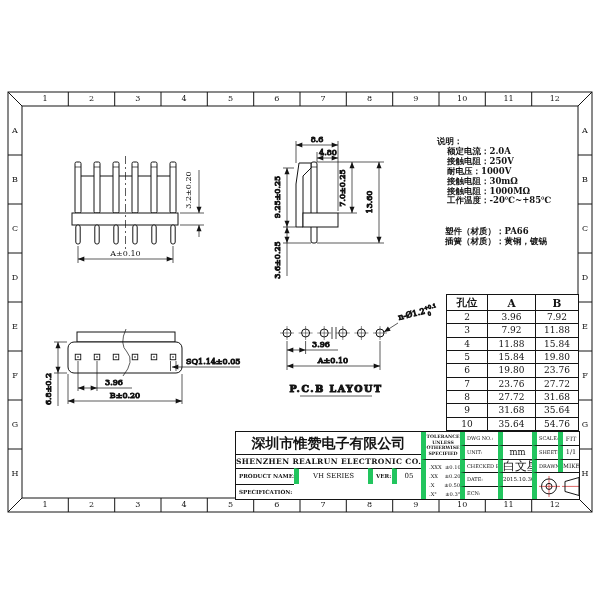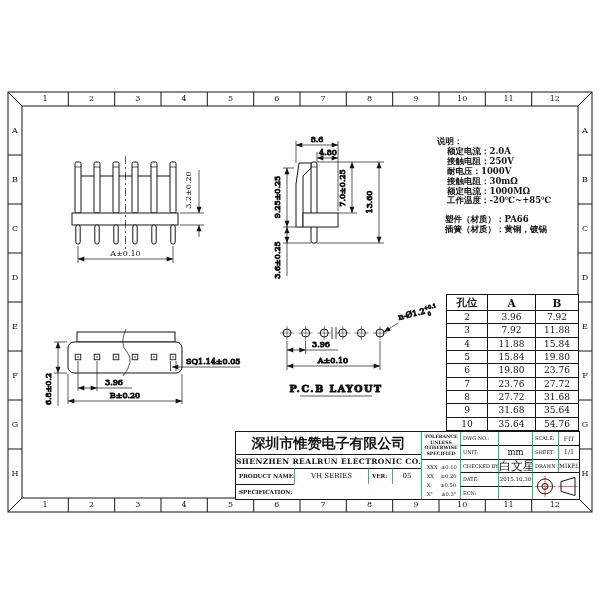--- a/index.html
+++ b/index.html
@@ -12,33 +12,33 @@
   .pcb-label{font-size:9.5px;font-weight:bold;letter-spacing:1.5px;}
   
   .gcol{position:absolute;width:46.33px;height:14px;line-height:14px;text-align:center;
         font-size:8px;}
   .grow{position:absolute;width:14px;height:49px;line-height:49px;text-align:center;
         font-size:8px;}
   
   #notes{left:437px;top:137px;width:152px;font-size:8.5px;line-height:9.9px;font-weight:600;}
   #notes .note-line{white-space:nowrap;}
   #notes-items{margin-left:10px;}
-  #notes-materials{margin-left:8px;margin-top:9px;}
+  #notes-materials{margin-left:8px;margin-top:21px;}
   
   #hole-table{left:446px;top:294px;width:132px;height:137px;border-collapse:collapse;
               table-layout:fixed;background:#fff;}
   #hole-table th,#hole-table td{border:1px solid #141414;text-align:center;padding:0;
               overflow:hidden;}
   #hole-table th{font-size:10.5px;font-weight:bold;height:15px;}
   #hole-table td{font-size:9px;}
   #hole-table col.c1{width:41px;} #hole-table col.c2{width:48px;} #hole-table col.c3{width:43px;}
   
   #title-block{left:235px;top:431px;width:343px;height:67px;border:1px solid #141414;
                background:#fff;}
-  .cell{position:absolute;box-sizing:border-box;border-left:1px solid #22c55e;
+  .cell{position:absolute;box-sizing:border-box;border-left:5px solid #22c55e;
         border-top:1px solid #141414;overflow:hidden;white-space:nowrap;}
   .cell.x0{border-left:none;} .cell.y0{border-top:none;}
   .lab{font-size:5px;padding:1px 0 0 2px;letter-spacing:0;}
   .val{text-align:center;}
   #c-company-cn{font-size:14px;font-weight:bold;text-align:center;line-height:22px;}
   #c-company-en{font-size:7.5px;font-weight:bold;text-align:center;line-height:13px;letter-spacing:0.4px;}
   .rowlab{font-size:5.6px;font-weight:bold;line-height:15px;padding-left:3px;}
   .rowval{font-size:7px;text-align:center;line-height:15px;}
   #c-tol-title{font-size:4.6px;text-align:center;padding-top:2px;white-space:normal;line-height:5.6px;font-weight:bold;}
   #c-tol-vals{font-size:5.2px;line-height:9px;padding:3px 0 0 3px;white-space:pre;}
@@ -234,21 +234,21 @@
     <div class="grow" style="left: 578px; top: 449px;">H</div>
   </div>
 
 <div id="notes" class="abs">
   <div class="note-line">说明：</div>
   <div id="notes-items">
       <div class="note-line">额定电流：2.0A</div>
       <div class="note-line">接触电阻：250V</div>
       <div class="note-line">耐电压：1000V</div>
       <div class="note-line">接触电阻：30mΩ</div>
-      <div class="note-line">额定电流：1000MΩ</div>
+      <div class="note-line">接触电阻：1000MΩ</div>
       <div class="note-line">工作温度：-20℃~+85℃</div>
     </div>
   <div id="notes-materials">
       <div class="note-line">塑件（材质）：PA66</div>
       <div class="note-line">插簧（材质）：黄铜，镀锡</div>
     </div>
 </div>
 
 <table id="hole-table" class="abs">
   <colgroup>

